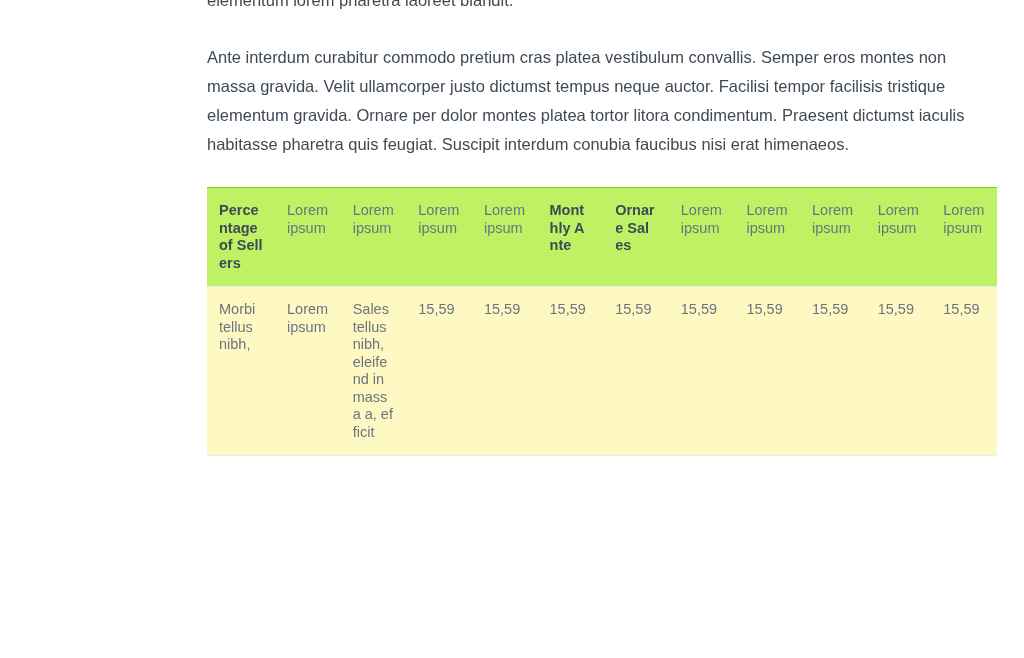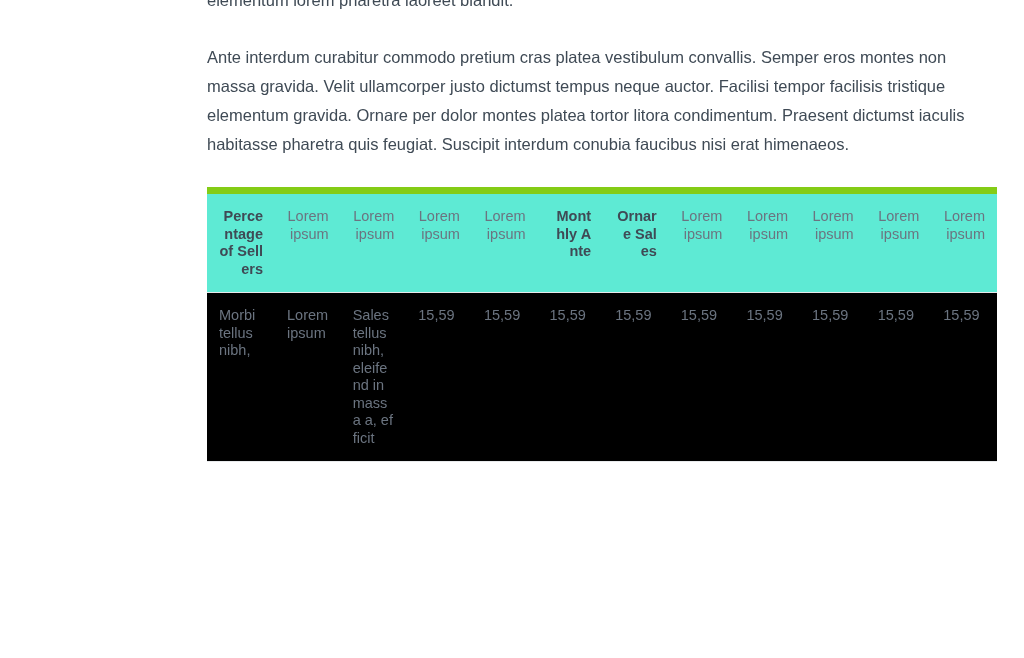--- a/index.html
+++ b/index.html
@@ -38,46 +38,46 @@
   }
   table.data-table {
     border-collapse: collapse;
     width: 790px;
     table-layout: fixed;
     font-size: 14.5px;
   }
   table.data-table col.c-first { width: 68px; }
   table.data-table col.c-rest { width: 65.6px; }
   table.data-table thead th {
-    text-align: right;
+    text-align: left;
     vertical-align: top;
     padding: 14px 12px 14px 12px;
-    border-top: 7px solid #84cc16;
+    border-top: 1px solid #84cc16;
     border-bottom: 1px solid #e8eaec;
     font-weight: 400;
     color: #6b7480;
     line-height: 17.5px;
     word-break: break-all;
-    background: #5eead4;
+    background: #bef264;
   }
   table.data-table thead th.bold {
     font-weight: 700;
     color: #3f4a55;
   }
   table.data-table tbody td {
     vertical-align: top;
     padding: 14px 12px 14px 12px;
     border-bottom: 1px solid #e8eaec;
     color: #6b7480;
     line-height: 17.5px;
     word-break: break-all;
     background: #fafafa;
   }
   table.data-table tbody tr.row-alt td {
-    background: #000000;
+    background: #fef9c3;
   }
 </style>
 </head>
 <body>
 
 <div class="page">
   <div class="content">
 
     <p class="body-text first">elementum lorem pharetra laoreet blandit.</p>
 

